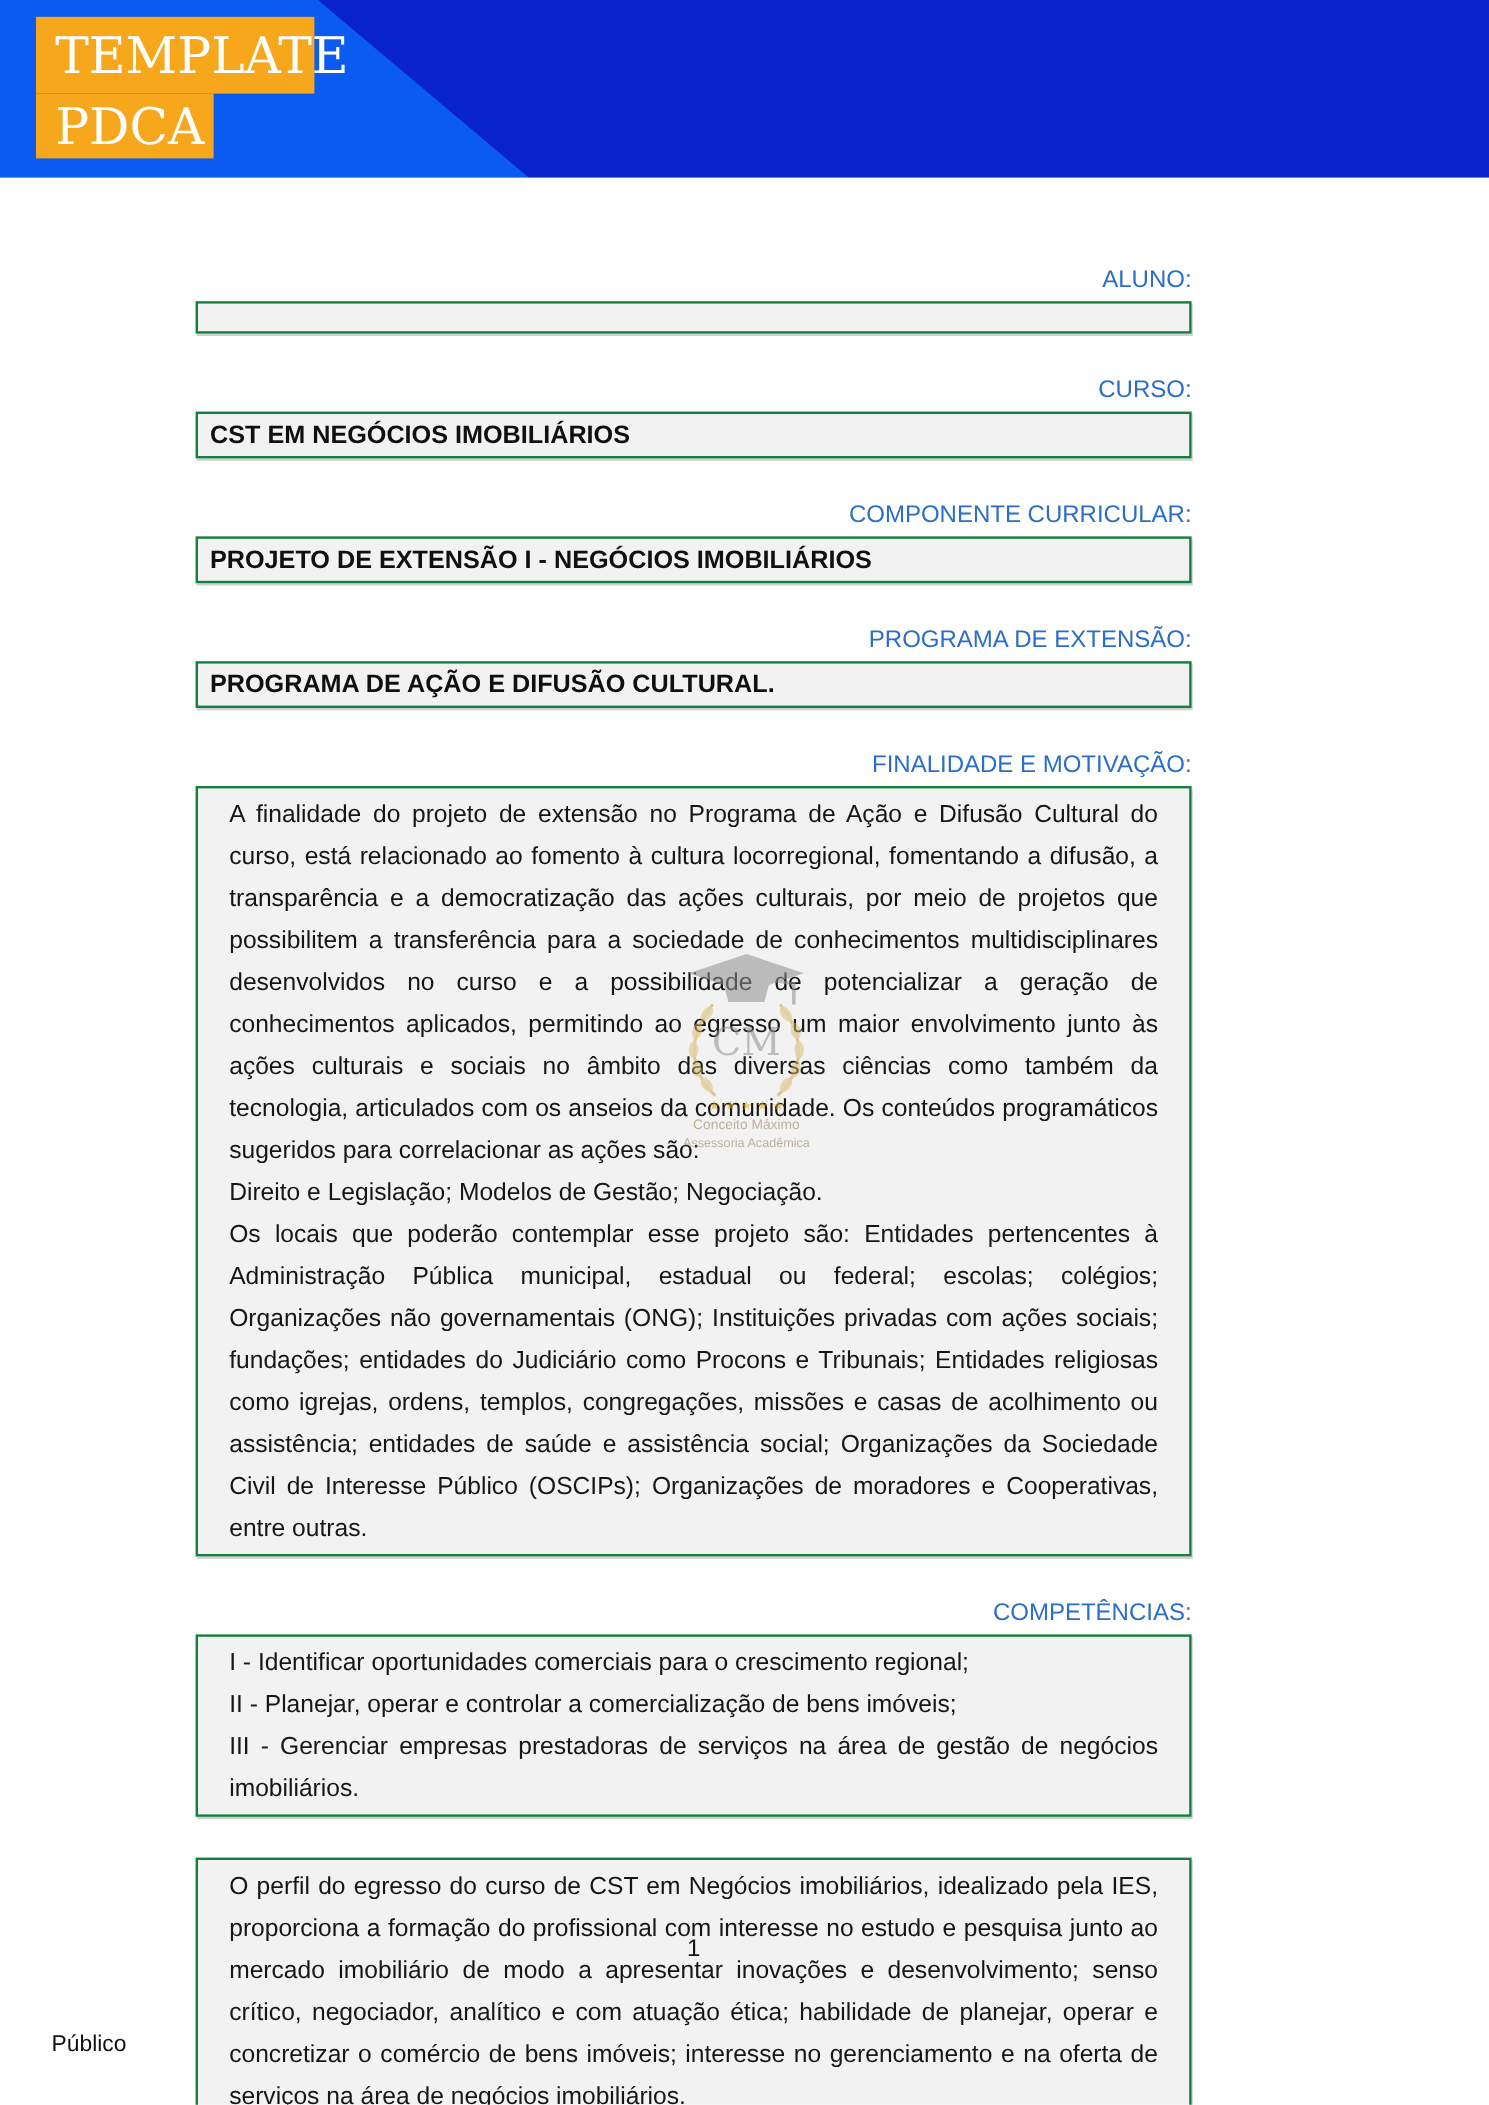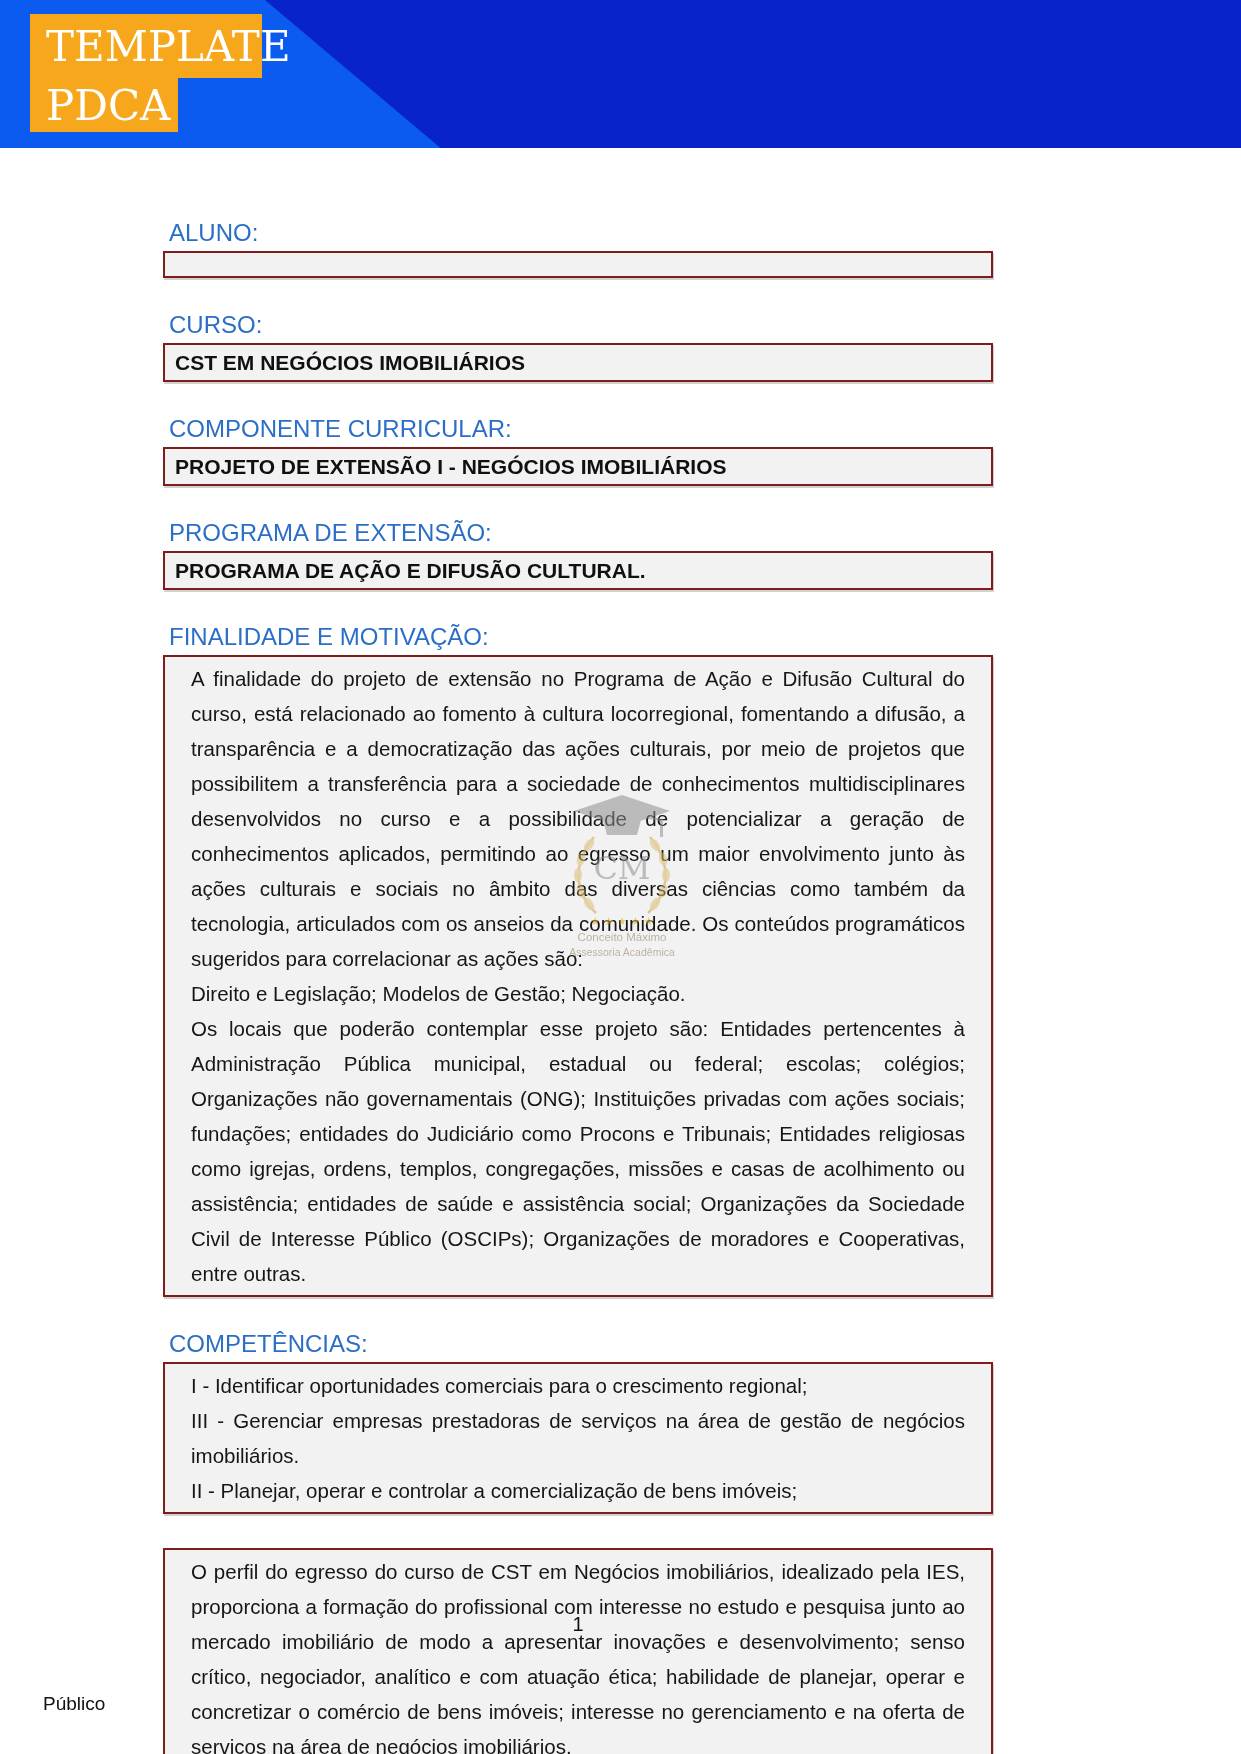--- a/index.html
+++ b/index.html
@@ -17,22 +17,22 @@
   .logo { position:absolute; top:14px; left:30px; z-index:4; color:#fff;
     font-family:"DejaVu Serif", serif; }
   .logo-row { background:#f6a71c; padding-left:16px; display:flex; align-items:center; }
   .logo-row.r1 { width:232px; height:64px; font-size:42px; }
   .logo-row.r2 { width:148px; height:54px; font-size:42px; }
 
   
   .content { position:absolute; left:163px; top:148px; width:830px; }
   .section { margin-top:34px; }
   .section.first { margin-top:72px; }
-  .label { color:#2b6ec7; font-size:24px; line-height:26px; margin:0 0 5px 6px; }
-  .box { background:#f2f2f2; border:2px solid #7f1d1d; box-shadow:1px 2px 0 rgba(0,0,0,.18);
+  .label { color:#2b6ec7; font-size:20px; line-height:26px; margin:0 0 5px 6px;text-align:right; }
+  .box { background:#f2f2f2; border:2px solid #15803d; box-shadow:1px 2px 0 rgba(0,0,0,.18);
          padding:2px 10px; }
   .box.empty { height:27px; }
   .value { font-weight:bold; font-size:21px; line-height:31px; color:#101010; }
   .para-box { font-size:20.5px; line-height:35px; text-align:justify; color:#161616; padding:4px 26px; }
   .para-box p { margin:0; }
 
   
   .page-number { position:absolute; left:163px; width:830px; top:1613px; text-align:center;
                  font-size:20px; color:#111; }
   .classification { position:absolute; left:43px; top:1693px; font-size:19px; color:#111; }
@@ -86,22 +86,22 @@
       <p>A finalidade do projeto de extensão no Programa de Ação e Difusão Cultural do curso, está relacionado ao fomento à cultura locorregional, fomentando a difusão, a transparência e a democratização das ações culturais, por meio de projetos que possibilitem a transferência para a sociedade de conhecimentos multidisciplinares desenvolvidos no curso e a possibilidade de potencializar a geração de conhecimentos aplicados, permitindo ao egresso um maior envolvimento junto às ações culturais e sociais no âmbito das diversas ciências como também da tecnologia, articulados com os anseios da comunidade. Os conteúdos programáticos sugeridos para correlacionar as ações são:</p>
       <p>Direito e Legislação; Modelos de Gestão; Negociação.</p>
       <p>Os locais que poderão contemplar esse projeto são: Entidades pertencentes à Administração Pública municipal, estadual ou federal; escolas; colégios; Organizações não governamentais (ONG); Instituições privadas com ações sociais; fundações; entidades do Judiciário como Procons e Tribunais; Entidades religiosas como igrejas, ordens, templos, congregações, missões e casas de acolhimento ou assistência; entidades de saúde e assistência social; Organizações da Sociedade Civil de Interesse Público (OSCIPs); Organizações de moradores e Cooperativas, entre outras.</p>
     </div>
   </div>
 
   <div class="section">
     <div class="label">COMPETÊNCIAS:</div>
     <div class="box para-box">
       <p>I - Identificar oportunidades comerciais para o crescimento regional;</p>
+      <p>II - Planejar, operar e controlar a comercialização de bens imóveis;</p>
       <p>III - Gerenciar empresas prestadoras de serviços na área de gestão de negócios imobiliários.</p>
-      <p>II - Planejar, operar e controlar a comercialização de bens imóveis;</p>
     </div>
   </div>
 
   <div class="section">
     <div class="box para-box">
       <p>O perfil do egresso do curso de CST em Negócios imobiliários, idealizado pela IES, proporciona a formação do profissional com interesse no estudo e pesquisa junto ao mercado imobiliário de modo a apresentar inovações e desenvolvimento; senso crítico, negociador, analítico e com atuação ética; habilidade de planejar, operar e concretizar o comércio de bens imóveis; interesse no gerenciamento e na oferta de serviços na área de negócios imobiliários.</p>
     </div>
   </div>
 
 </div>

